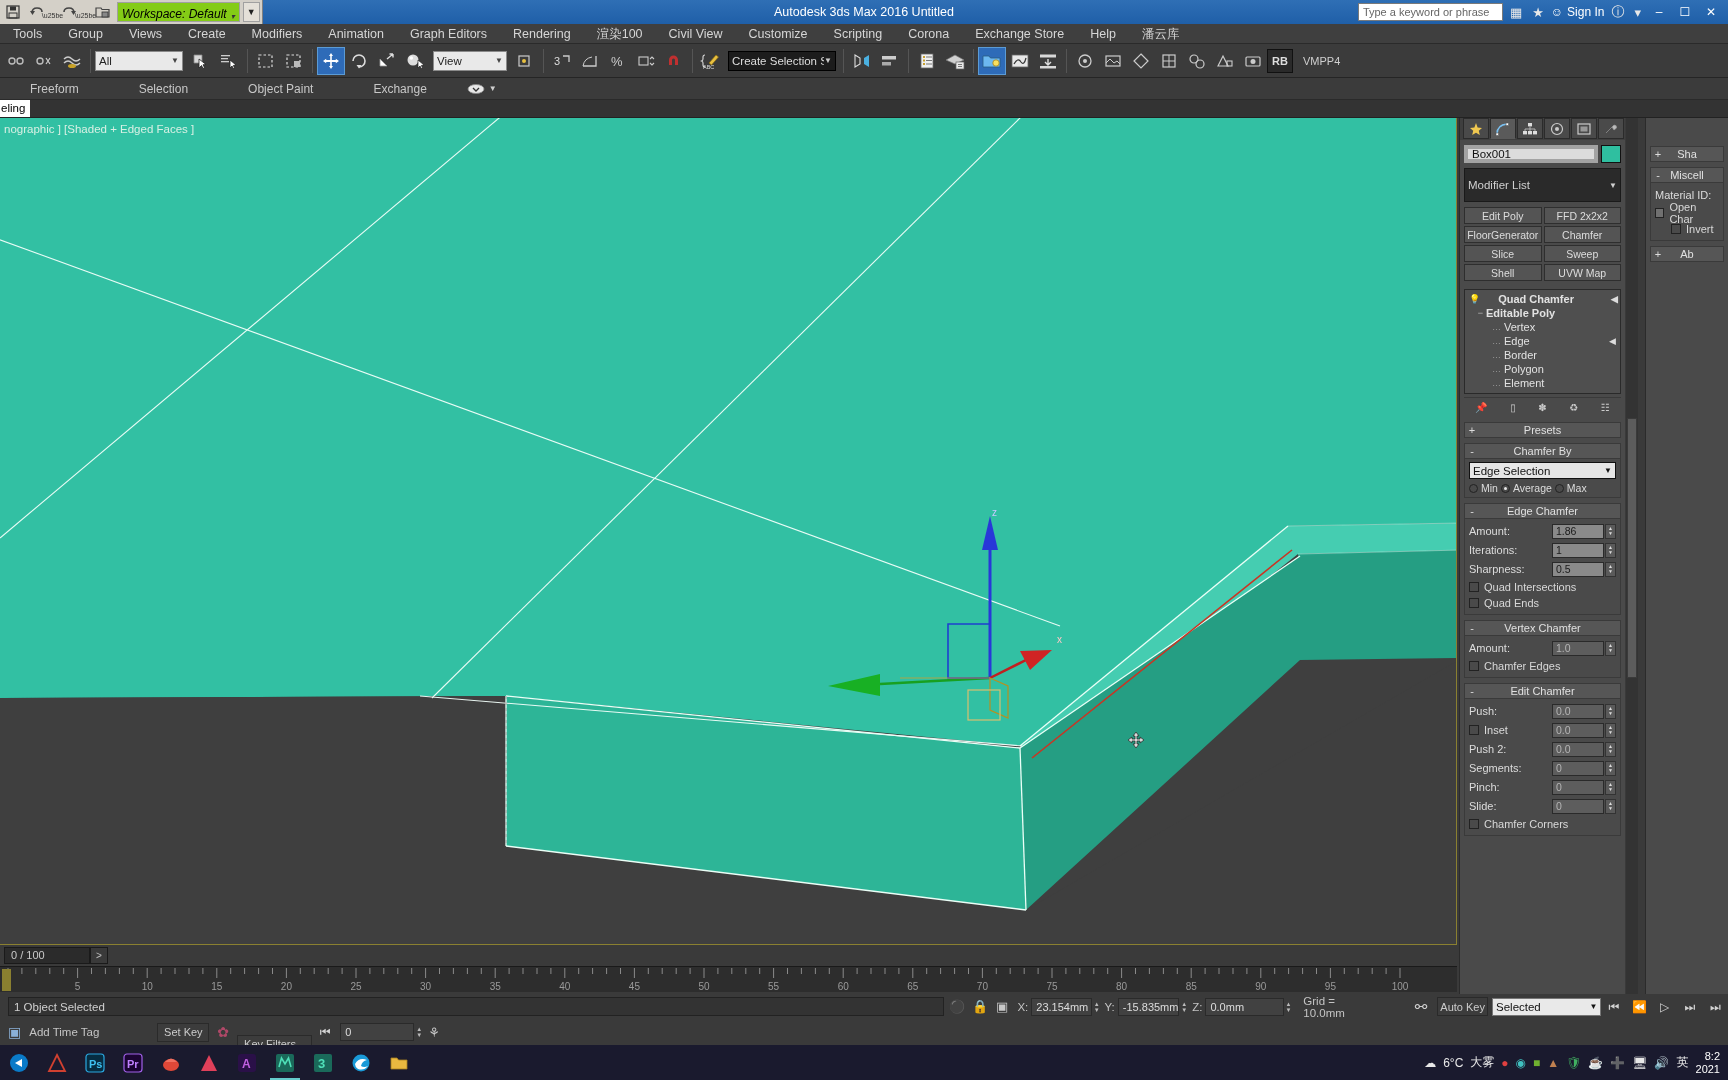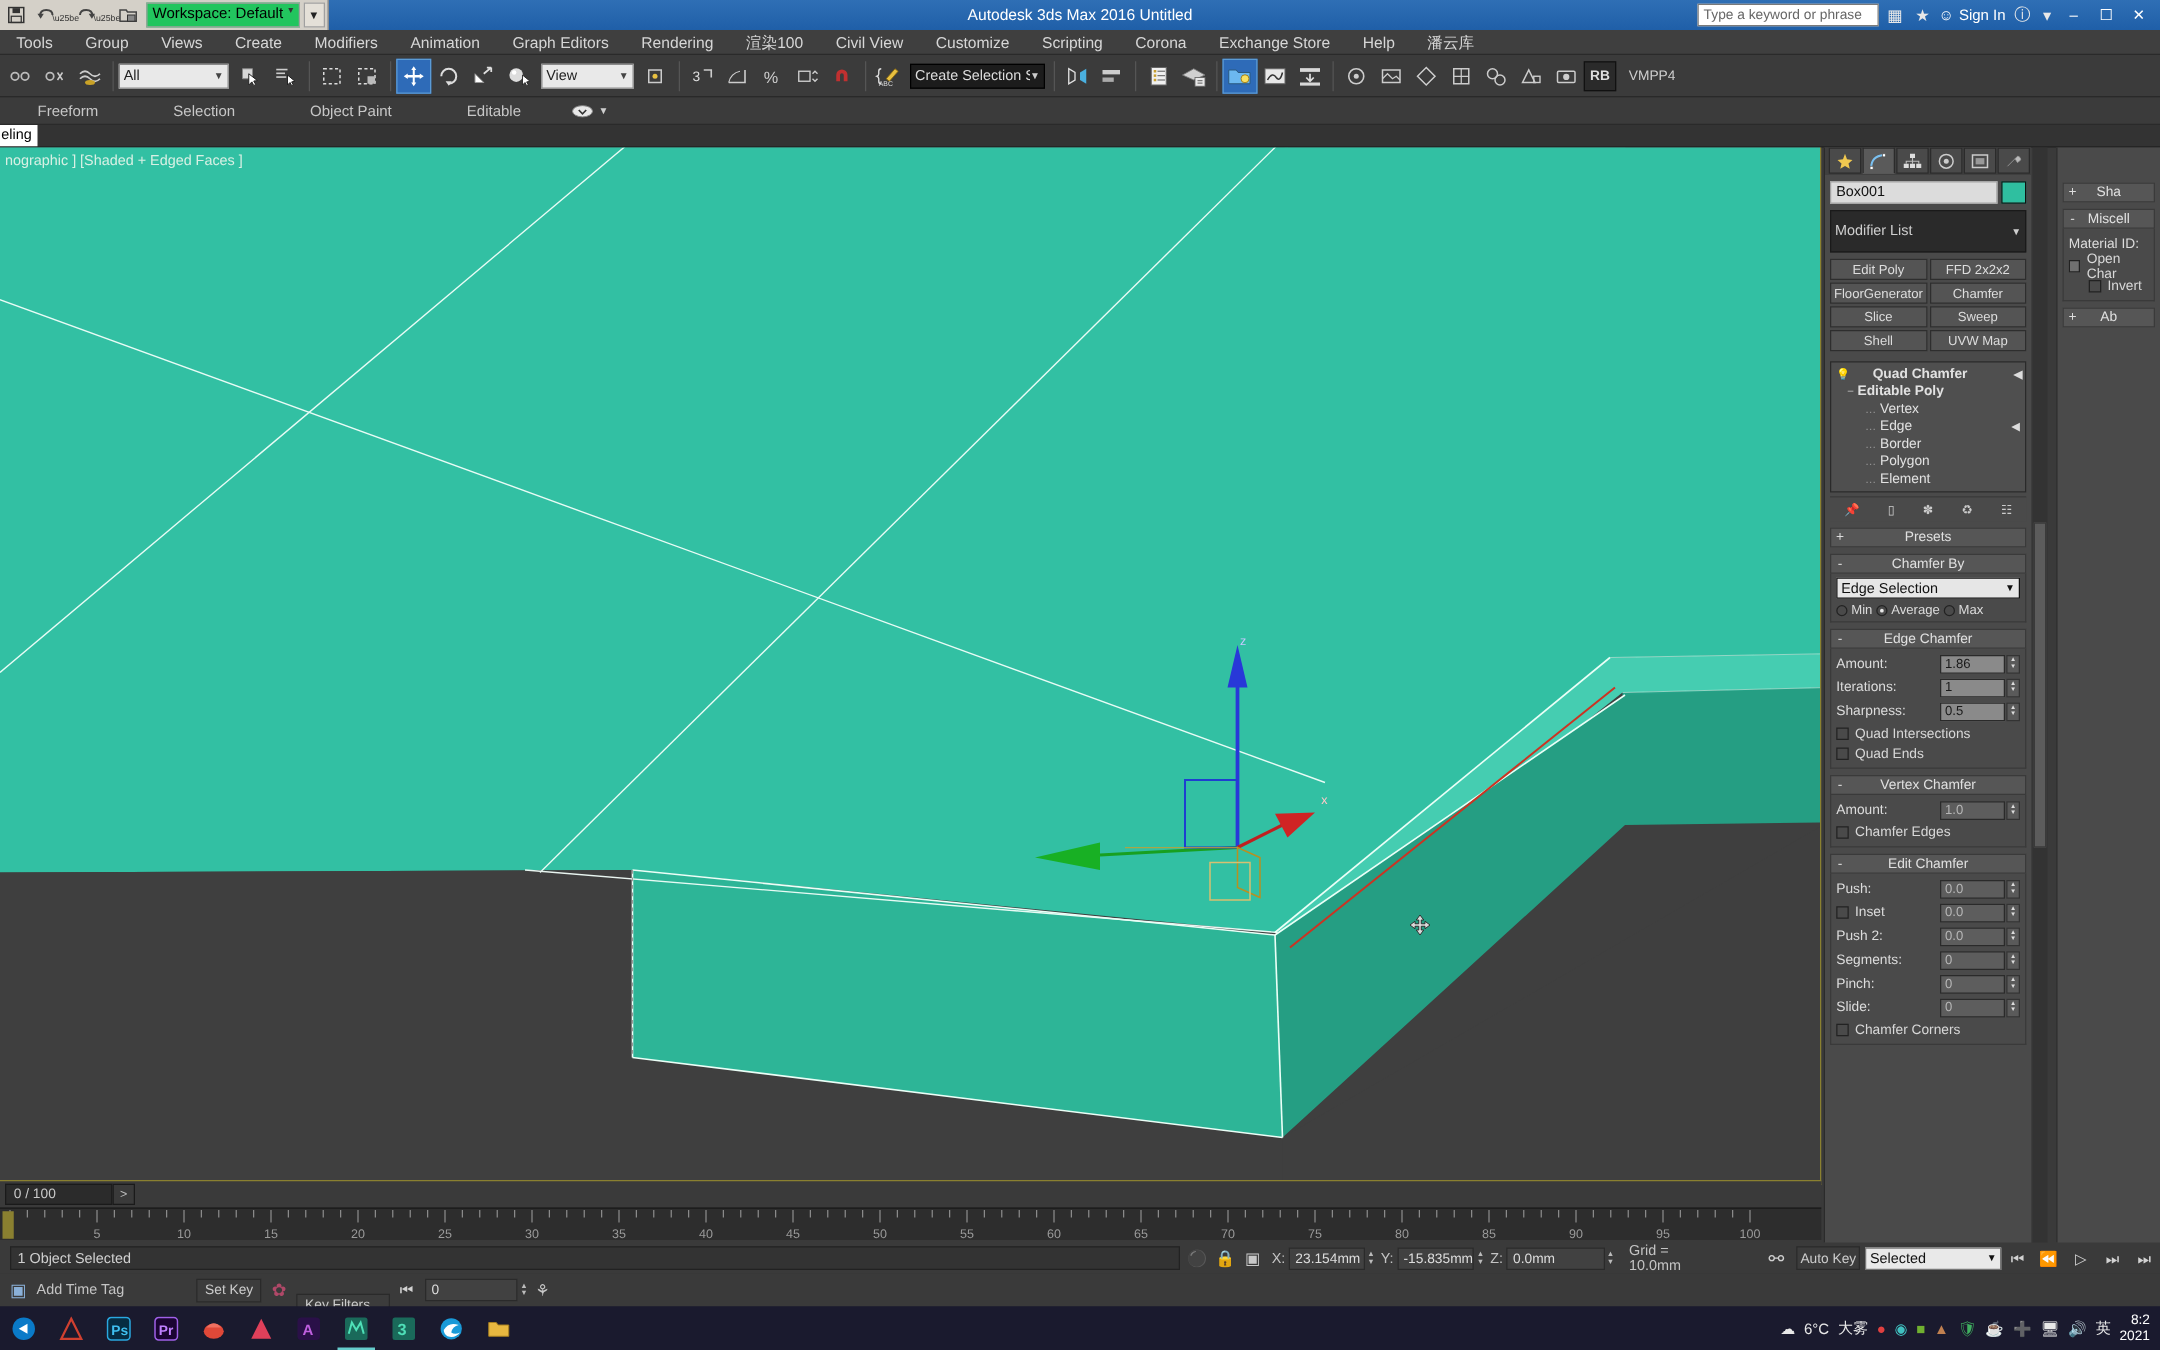--- a/index.html
+++ b/index.html
@@ -21,23 +21,23 @@
   .qat {
     height: 24px; background: #d4d0c8; display: flex; align-items: center;
     padding: 0 2px; gap: 1px; border-right: 1px solid #808080;
   }
   .qat-btn {
     width: 22px; height: 21px; display: flex; align-items: center; justify-content: center;
     color: #333; font-size: 13px; line-height: 1;
   }
   .qat-arrow { width: 9px; font-size: 7px; color: #333; display:flex; align-items:flex-end; justify-content:center; height:21px; padding-bottom:4px;}
   .ws-label {
-    height: 20px; background: #22c55e; border: 1px solid #a0a0a0;
-    font-size: 12px; color: #000; display: flex; align-items: flex-start;
-    padding: 0 4px; margin-left: 3px;
+    height: 20px; background: #84cc16; border: 1px solid #a0a0a0;
+    font-size: 12px; color: #000; display: flex; align-items: flex-end;
+    padding: 0 4px; margin-left: 3px; font-style: italic;
   }
   .ws-dd { font-size: 8px; margin-left: 4px; color: #333; }
   .ws-caret {
     width: 17px; height: 20px; background: #e4e0d8; border: 1px solid #a0a0a0;
     margin-left: 2px; display: flex; align-items: center; justify-content: center;
     font-size: 9px; color: #222;
   }
   .title-center {
     position: absolute; left: 0; right: 0; text-align: center;
     color: #fff; font-size: 12.5px; line-height: 24px; pointer-events: none;
@@ -188,21 +188,21 @@
     position: absolute; left: 1459px; top: 118px; width: 166px; height: 876px;
     background: #4a4a4a; border-left: 1px solid #2b2b2b; overflow: hidden;
   }
   .cp-tabs { display: flex; height: 22px; background: #3f3f3f; padding-left: 3px; gap:1px;}
   .cp-tab {
     width: 26px; height: 21px; background: #4a4a4a; border: 1px solid #2b2b2b;
     display: flex; align-items: center; justify-content: center; font-size: 11px; color: #ddd;
   }
   .cp-tab.sel { background: #5a5a5a; border-bottom-color: #5a5a5a; }
   .cp-name {
-    margin: 5px 4px 0 4px; height: 18px; background: #dcdcdc; border: 1px solid #a3a3a3;
+    margin: 5px 4px 0 4px; height: 18px; background: #dcdcdc; border: 4px solid #a3a3a3;
     color: #111; font-size: 11.5px; padding-left: 4px; line-height: 16px;
     display: flex; align-items: center;
   }
   .cp-swatch {
     width: 20px; height: 18px; background: #2fbfa0; border: 1px solid #111;
   }
   .cp-modlist {
     margin: 5px 4px 0 4px; height: 19px; background: #2a2a2a; border: 1px solid #1a1a1a;
     color: #cfcfcf; font-size: 11.5px; display: flex; align-items: center;
     justify-content: space-between; padding: 16px 3px;
@@ -607,21 +607,21 @@
         </svg>
     </div>
     <div class="rb-btn">RB</div>
     <span class="vmpp">VMPP4</span>
   </div>
 
   <div class="ribbon">
     <span class="ribbon-tab">Freeform</span>
     <span class="ribbon-tab">Selection</span>
     <span class="ribbon-tab">Object Paint</span>
-    <span class="ribbon-tab">Editable</span>
+    <span class="ribbon-tab">Exchange</span>
     <span class="ribbon-dd">
       <svg width="18" height="12" viewBox="0 0 18 12">
           <ellipse cx="9" cy="6" rx="8" ry="4.5" fill="#e8e8e8" stroke="#888" stroke-width="0.8"></ellipse>
           <path d="M6 5 L9 8 L12 5" stroke="#333" stroke-width="1.3" fill="none"></path>
         </svg>
       <span style="font-size:8px">▼</span>
     </span>
   </div>
   <div class="ribbon2">
     <span class="rtab">eling</span>

